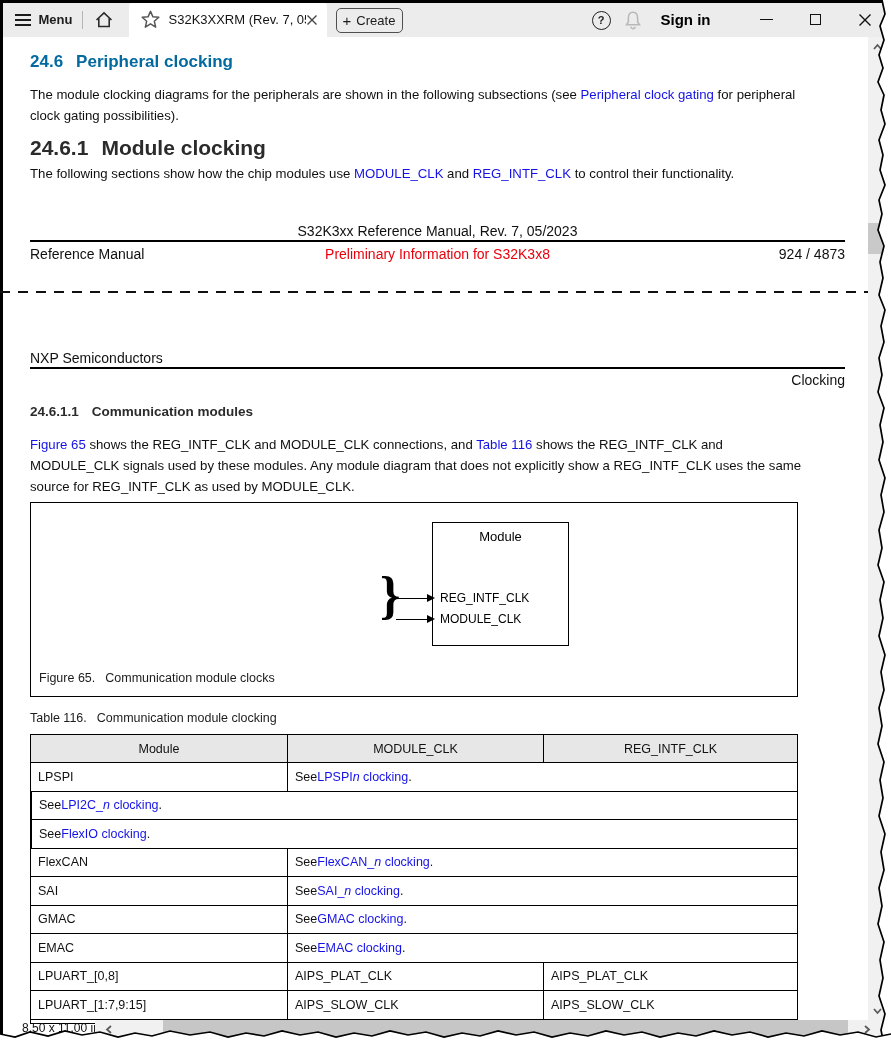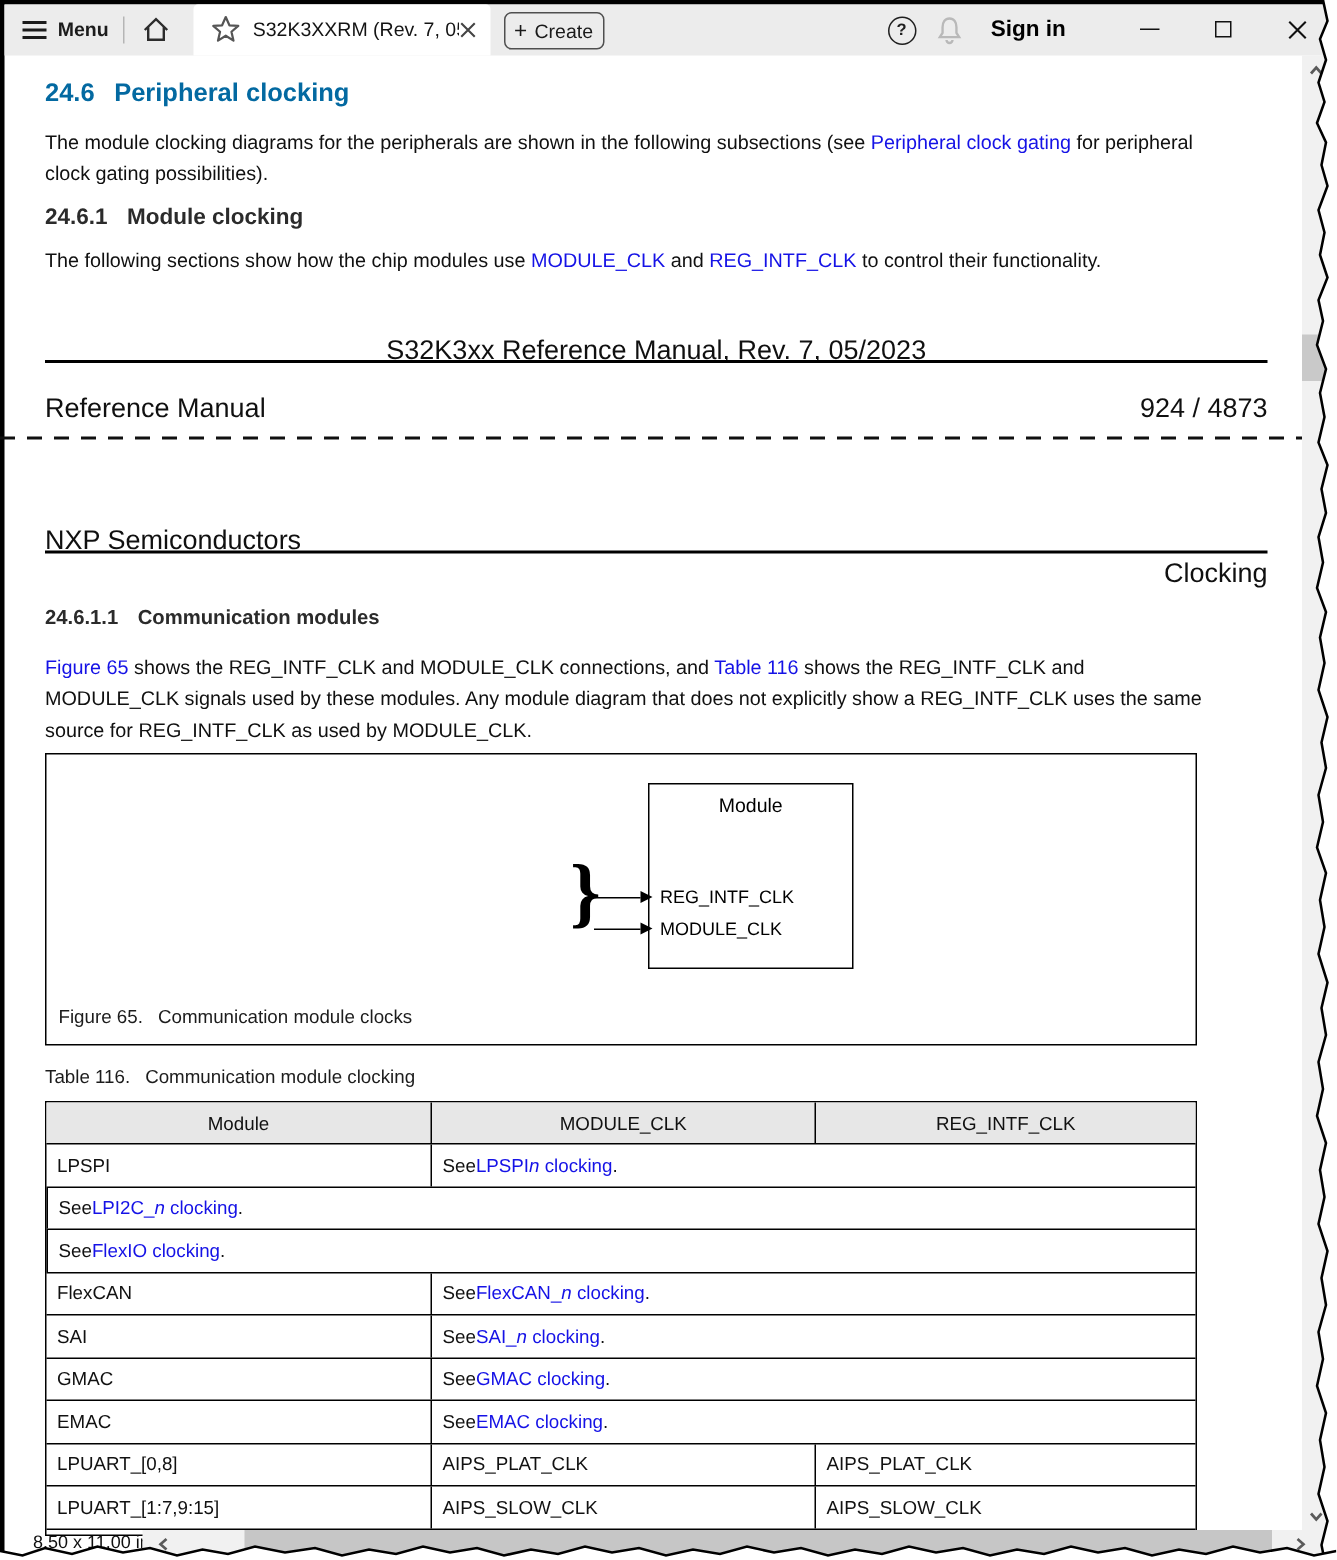--- a/index.html
+++ b/index.html
@@ -30,26 +30,26 @@
   #bell-btn { left:620px; top:7px; cursor:pointer; }
   #signin { left:658px; font-size:15px; font-weight:700; color:#000; cursor:pointer; }
   #min-btn { left:754px; width:20px; justify-content:center; cursor:pointer; }
   #min-btn div { width:13px; height:0; border-top:1.6px solid #111; }
   #max-btn { left:803px; width:20px; justify-content:center; cursor:pointer; }
   #max-btn div { width:11px; height:11px; border:1.6px solid #111; }
   #close-btn { left:852px; width:20px; justify-content:center; cursor:pointer; }
 
   
   .h1 { font-size:17px; font-weight:700; color:#0369a1; }
-  .h2 { font-size:15px; font-weight:700; color:#2b2b2b; }
+  .h2 { font-size:21px; font-weight:700; color:#2b2b2b; }
   .h3 { font-size:13.5px; font-weight:700; color:#2b2b2b; }
   .hnum { margin-right:13px; }
   .para { font-size:13.2px; line-height:21px; color:#101010; width:772px; }
   .doclink { color:#1512e6; cursor:pointer; text-decoration:none; }
-  .small { font-size:18px; color:#101010; }
+  .small { font-size:14px; color:#101010; }
   .rule { height:1.5px; background:#000; }
   .red { color:#e8000d; }
   #dashed-sep { left:0; top:291px; width:868px; height:2px;
     background:repeating-linear-gradient(90deg,#101010 0 10px,transparent 10px 18px); }
 
   
   #fig-frame { left:30px; top:502px; width:768px; height:195px; border:1.6px solid #000; }
   #module-box { position:absolute; left:401px; top:19px; width:137px; height:124px; border:1.6px solid #000; }
   #module-box-title { position:absolute; top:6px; width:100%; text-align:center; font-size:13px; color:#000; }
   .port { position:absolute; left:409px; font-size:12px; color:#000; }
@@ -151,22 +151,23 @@
   </div>
   <div class="abs h2" style="left:30px; top:136px;">
     <span class="hnum">24.6.1</span><span>Module clocking</span>
   </div>
   <div class="abs para" style="left:30px; top:163px;">
     <span>The following sections show how the chip modules use </span><a class="doclink">MODULE_CLK</a><span> and </span><a class="doclink">REG_INTF_CLK</a><span> to control their functionality.</span>
   </div>
 
   <div class="abs small" style="left:30px; top:223px; width:815px; text-align:center;">S32K3xx Reference Manual, Rev. 7, 05/2023</div>
   <div class="abs rule" style="left:30px; top:240px; width:815px;"></div>
-  <div class="abs" style="left:30px; top:246px; width:815px; height:16px;margin-top:16px;">
+  <div class="abs" style="left:30px; top:246px; width:815px; height:16px;">
     <span class="small abs" style="left:0; top:0;">Reference Manual</span>
+    <span class="small abs red" style="left:0; top:0; width:100%; text-align:center;">Preliminary Information for S32K3x8</span>
     <span class="small abs" style="right:0; top:0;">924 / 4873</span>
   </div>
 
   <div class="abs" id="dashed-sep"></div>
 
   <div class="abs small" style="left:30px; top:350px;">NXP Semiconductors</div>
   <div class="abs rule" style="left:30px; top:367px; width:815px;"></div>
   <div class="abs small" style="left:30px; top:372px; width:815px; text-align:right;">Clocking</div>
 
   <div class="abs h3" style="left:30px; top:404px;">

